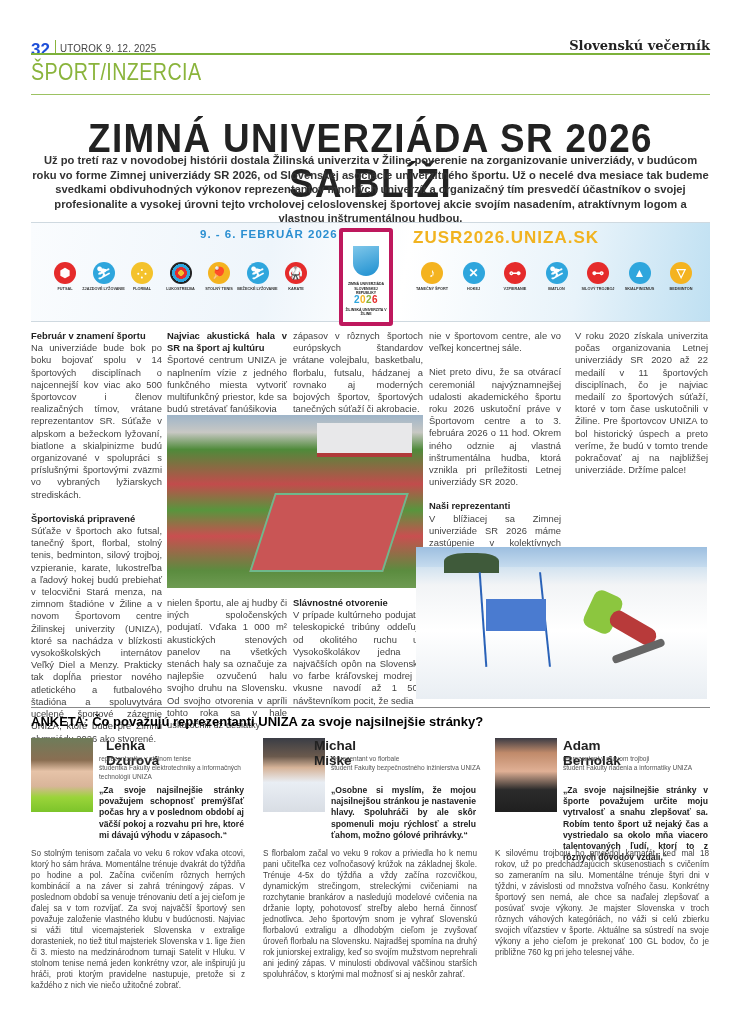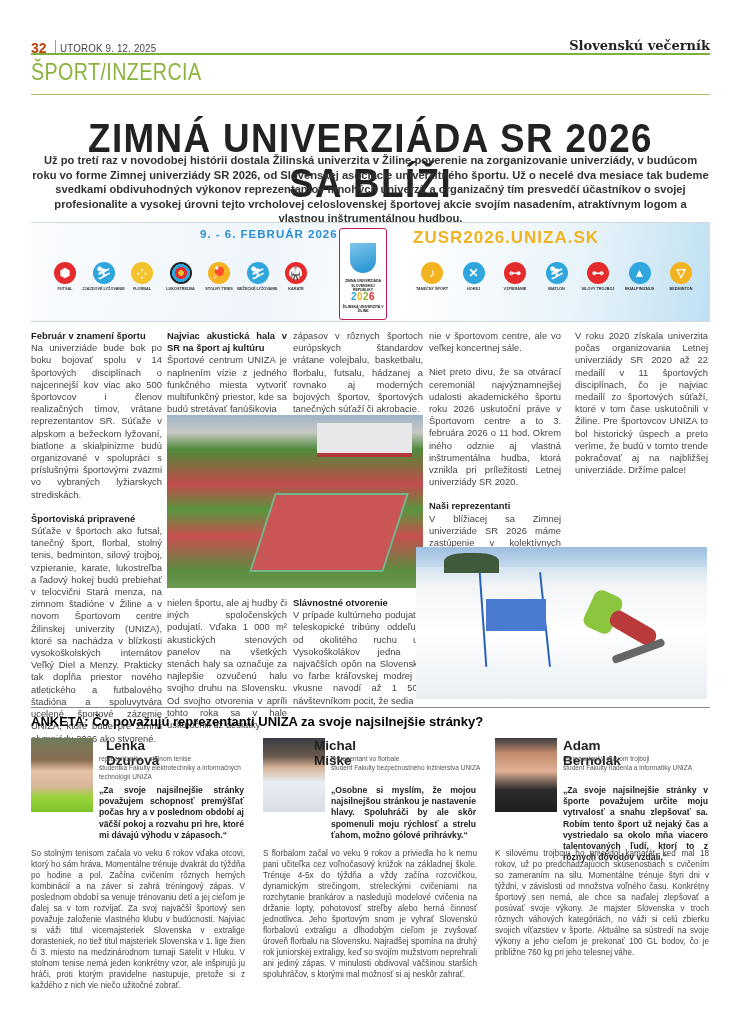--- a/index.html
+++ b/index.html
@@ -1,30 +1,30 @@
 <!DOCTYPE html>
 <html><head>
 <meta charset="utf-8">
 <style>
   html,body{margin:0;padding:0;background:#fff;}
   body{width:740px;height:1024px;position:relative;overflow:hidden;font-family:"Liberation Sans",sans-serif;color:#3a3a3a;}
   .abs{position:absolute;}
-  .pagenum{left:31px;top:40px;font-weight:bold;font-size:14px;color:#c2410c;}
+  .pagenum{left:31px;top:40px;font-weight:bold;font-size:17px;color:#1d4ed8;}
   .sep{left:55px;top:40px;width:1px;height:15px;background:#8ab43c;}
   .date{left:60px;top:42px;font-size:11.5px;color:#444;letter-spacing:0.2px;transform:scaleX(0.85);transform-origin:left;}
   .paper{right:30px;top:38px;font-family:"DejaVu Serif",serif;font-weight:bold;font-size:13px;color:#222;}
   .rule1{left:31px;top:53px;width:679px;height:2px;background:#7db13a;}
   .section{left:31px;top:58px;font-size:24px;color:#8ab43c;letter-spacing:0.5px;transform:scaleX(0.82);transform-origin:left;}
   .rule2{left:31px;top:94px;width:679px;height:1px;background:#9cc262;}
   .headline{left:31px;top:116px;width:679px;text-align:center;font-size:40px;font-weight:bold;color:#222;letter-spacing:1.5px;transform:scaleX(0.92);transform-origin:center;}
   .lead{left:31px;top:153px;width:679px;text-align:center;font-size:11.2px;line-height:14.5px;color:#333;font-weight:bold;}
   .banner{left:31px;top:222px;width:679px;height:98px;background:linear-gradient(100deg,#fafcfe 0%,#eef5fb 35%,#ffffff 55%,#e8f3fa 80%,#bfe0f2 100%);border-top:1px solid #cfd9e0;border-bottom:1px solid #cfd9e0;}
   .bdate{left:200px;top:228px;font-weight:bold;font-size:11.5px;color:#2b8fd1;letter-spacing:1px;}
   .burl{left:413px;top:228px;font-weight:bold;font-size:17px;color:#f1b320;letter-spacing:1px;}
-  .logo{left:339px;top:228px;width:46px;height:90px;background:#fff;border:1px solid #be185d;border-radius:3px;}
+  .logo{left:339px;top:228px;width:46px;height:90px;background:#fff;border:4px solid #be185d;border-radius:3px;}
   .logo-shape{left:10px;top:14px;width:26px;height:30px;border-radius:0 0 14px 14px;background:linear-gradient(160deg,#7fc7ea,#1d8fd0);}
   .logo-t{position:absolute;left:2px;width:42px;text-align:center;font-size:3.5px;font-weight:bold;color:#222;line-height:4px;}
   .logo-y{position:absolute;left:0;width:46px;text-align:center;top:62px;font-size:10px;font-weight:bold;letter-spacing:0.5px;}
   .sport{position:absolute;width:44px;text-align:center;}
   .sport .ic{width:22px;height:22px;border-radius:50%;margin:0 auto;display:flex;align-items:center;justify-content:center;color:#fff;font-size:12px;font-weight:bold;}
   .sport .lb{font-size:3.8px;font-weight:bold;color:#333;margin-top:3px;line-height:5px;}
   .col{position:absolute;font-size:9.4px;line-height:12.2px;color:#444;text-align:justify;}
   .col .h{font-weight:bold;color:#222;}
   .col p{margin:0 0 12px 0;}
   .img-stadium{left:167px;top:415px;width:256px;height:173px;background:linear-gradient(180deg,#9fb5c9 0%,#c8c8c4 10%,#4f8a3a 20%,#c24c4c 40%,#58953d 55%,#c94f50 70%,#5b8c3f 90%,#6e9b52 100%);}

